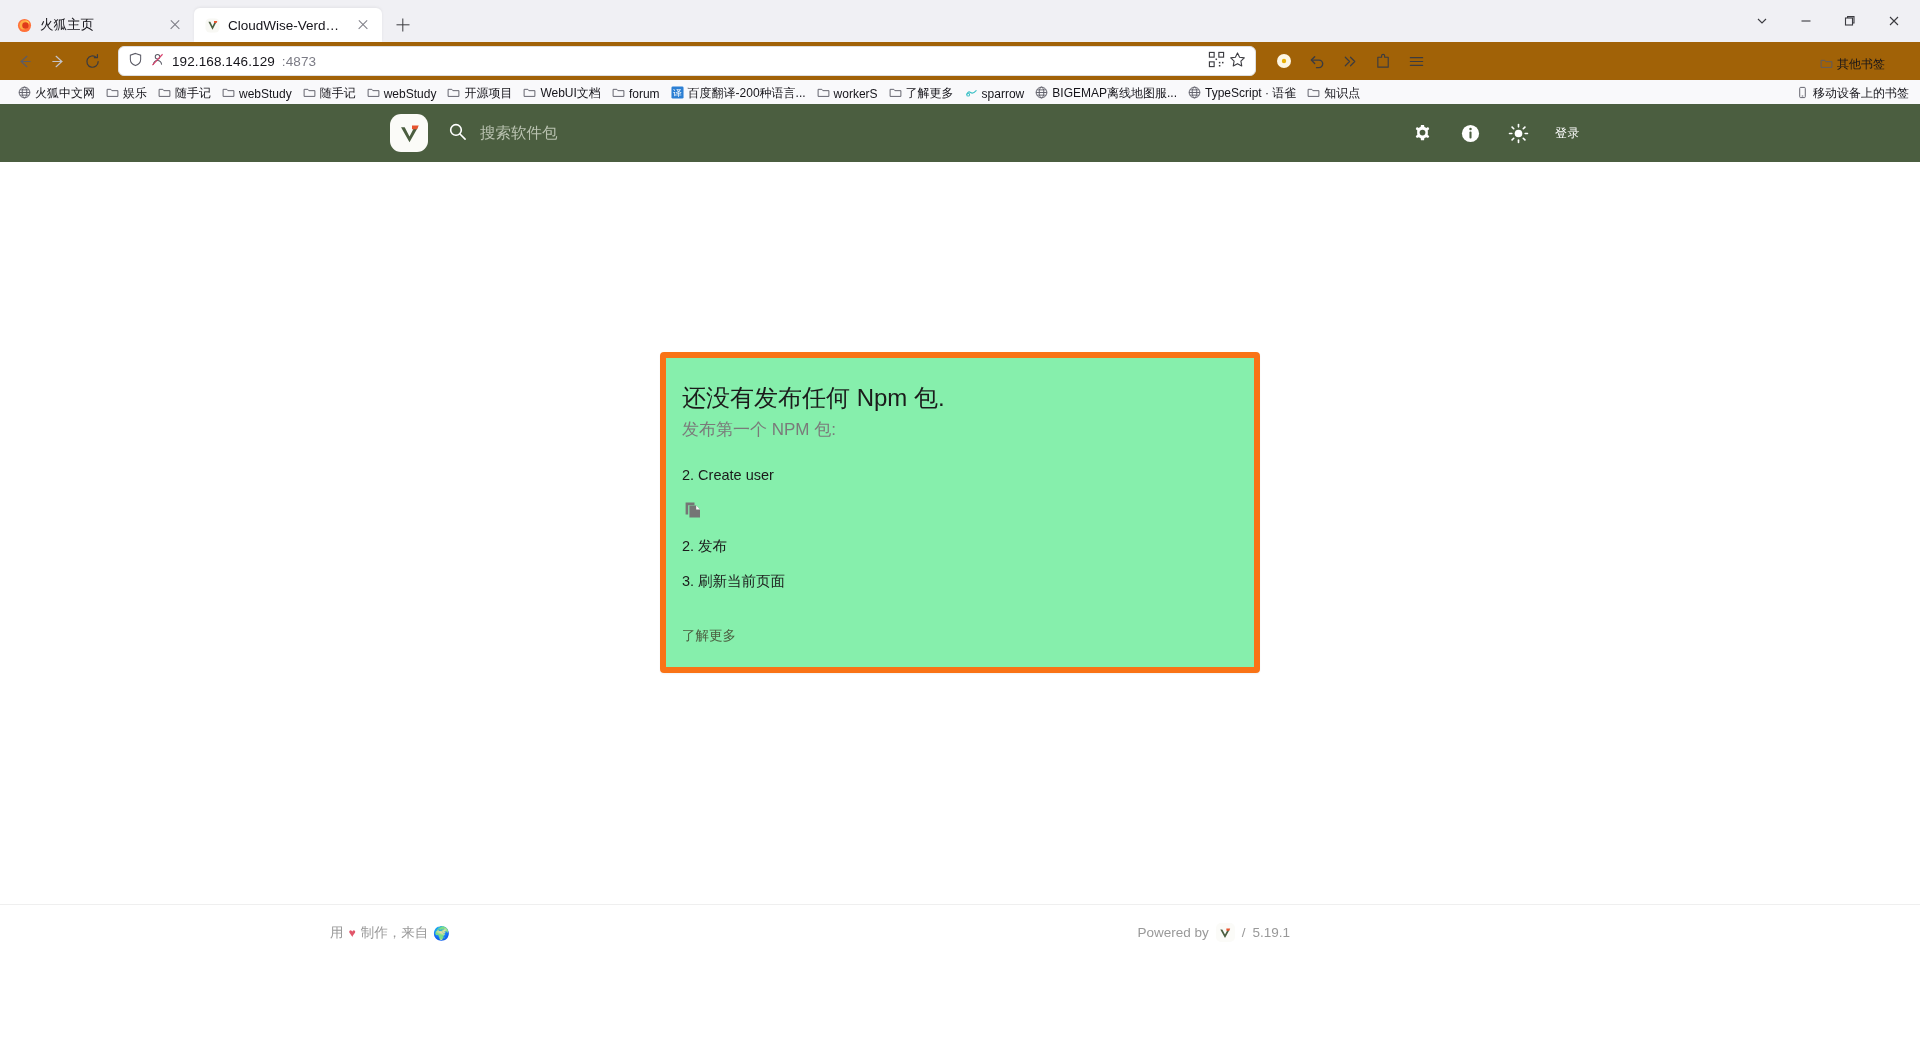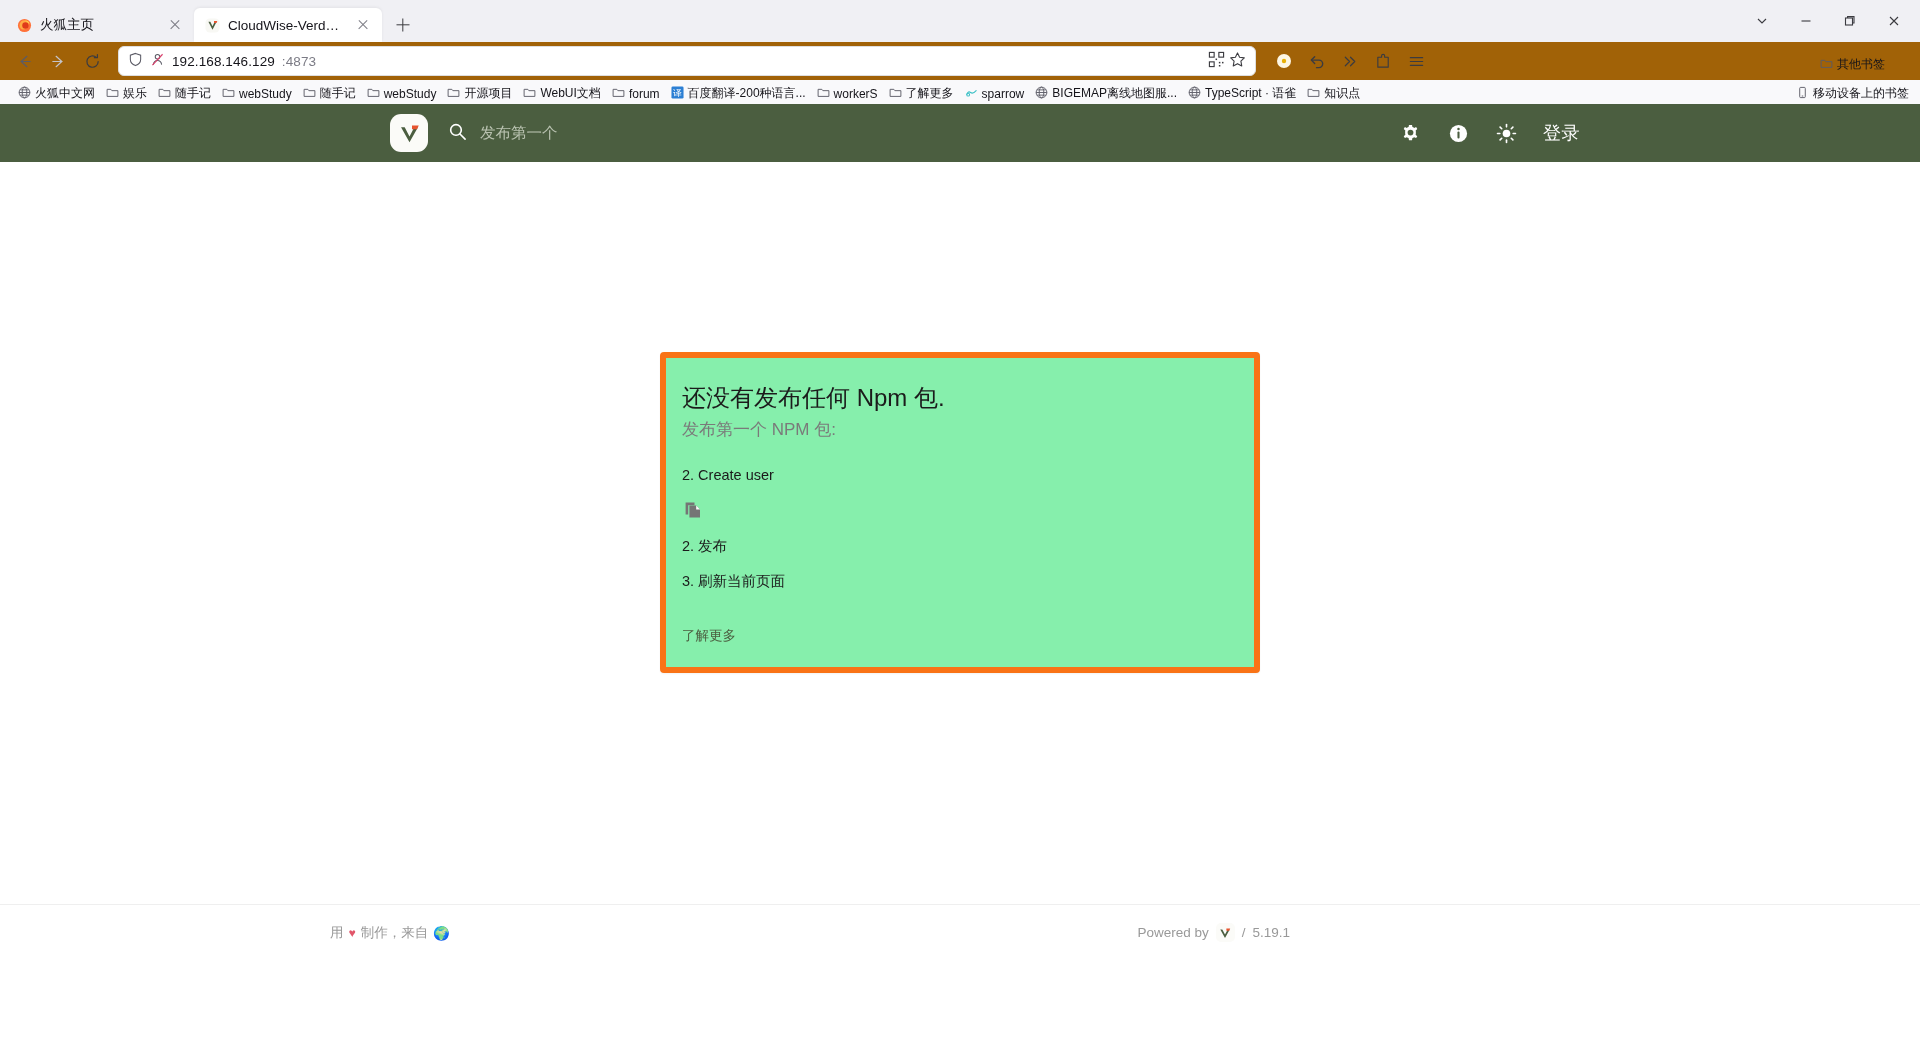--- a/index.html
+++ b/index.html
@@ -81,21 +81,21 @@
   }
   .vlogo {
     width: 38px; height: 38px; border-radius: 11px; background: #fbfbf8;
     display: flex; align-items: center; justify-content: center; margin-left: 370px;
     position: relative; flex: 0 0 38px;
   }
   .vsearch { display: flex; align-items: center; gap: 13px; margin-left: 20px; flex: 1 1 auto; }
   .vsearch-placeholder { color: #b9c2b0; font-size: 15.5px; }
   .vheader-right { display: flex; align-items: center; gap: 26px; margin-right: 320px; }
   .vicon-btn { width: 22px; height: 22px; display: flex; align-items: center; justify-content: center; }
-  .vlogin { color: #ffffff; font-size: 18px; letter-spacing: .5px; text-align: right; }
+  .vlogin { color: #ffffff; font-size: 12px; letter-spacing: .5px; text-align: right; }
 
   .content { flex: 1 1 auto; position: relative; }
   .card {
     position: absolute; left: 660px; top: 190px; width: 600px;
     background: #86efac; border: 6px solid #f97316; border-radius: 4px;
     box-shadow: 0 1px 2px rgba(0,0,0,.05);
     padding: 24px 16px 22px 16px;
   }
   .card-title { font-size: 24px; color: #1b1b1b; font-weight: 400; margin: 0 0 4px 0; line-height: 1.35; }
   .card-sub { font-size: 17px; color: #7a7a7a; font-weight: 400; margin: 0 0 26px 0; }
@@ -407,21 +407,21 @@
           <path d="M15.6 4.6 L22.6 4.6 L20.8 8.6 L15.6 8.6 Z" fill="#e8542f"></path>
         </svg>
       </div>
       <div class="vsearch">
         <span>
           <svg width="19" height="19" viewBox="0 0 20 20">
               <circle cx="8.4" cy="8.4" r="5.6" stroke="#ffffff" stroke-width="1.7" fill="none"></circle>
               <path d="M12.6 12.6 L18 18" stroke="#ffffff" stroke-width="1.7" stroke-linecap="round"></path>
             </svg>
         </span>
-        <span class="vsearch-placeholder">发布第一个</span>
+        <span class="vsearch-placeholder">搜索软件包</span>
       </div>
       <div class="vheader-right">
         <span class="vicon-btn">
           <svg width="21" height="21" viewBox="0 0 22 22">
             <path d="M11 2 L12.6 2 L13 4.3 Q14 4.6 14.8 5.2 L16.9 4.2 L18.1 6.2 L16.4 7.8 Q16.6 8.4 16.6 9 L16.6 11 Q16.6 11.6 16.4 12.2 L18.1 13.8 L16.9 15.8 L14.8 14.8 Q14 15.4 13 15.7 L12.6 18 L9.4 18 L9 15.7 Q8 15.4 7.2 14.8 L5.1 15.8 L3.9 13.8 L5.6 12.2 Q5.4 11.6 5.4 11 L5.4 9 Q5.4 8.4 5.6 7.8 L3.9 6.2 L5.1 4.2 L7.2 5.2 Q8 4.6 9 4.3 L9.4 2 Z" fill="#ffffff"></path>
             <circle cx="11" cy="10" r="3" fill="#4b5e40"></circle>
           </svg>
         </span>
         <span class="vicon-btn">
           <svg width="21" height="21" viewBox="0 0 22 22">

